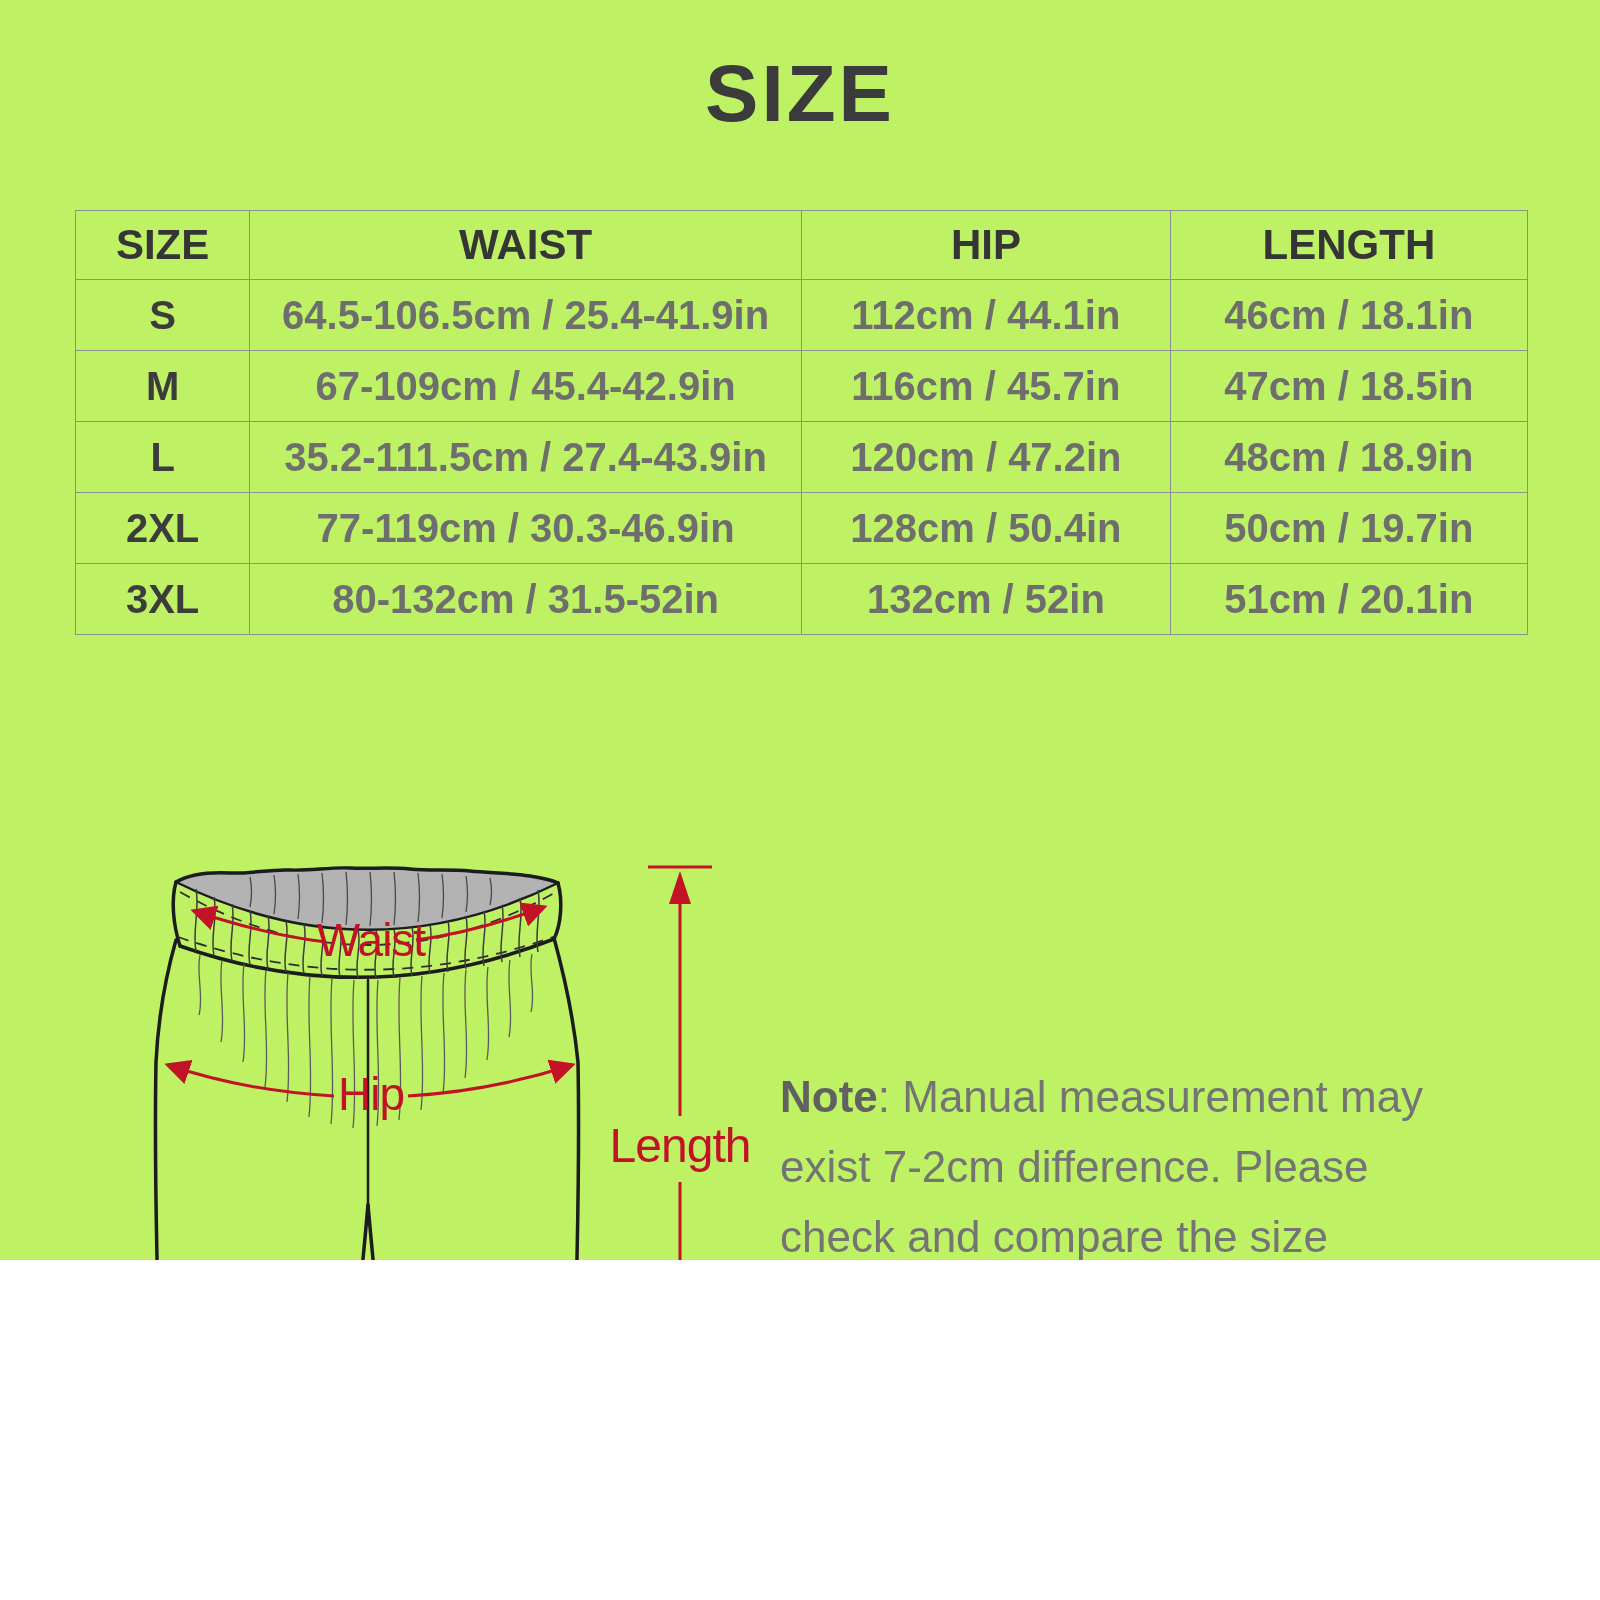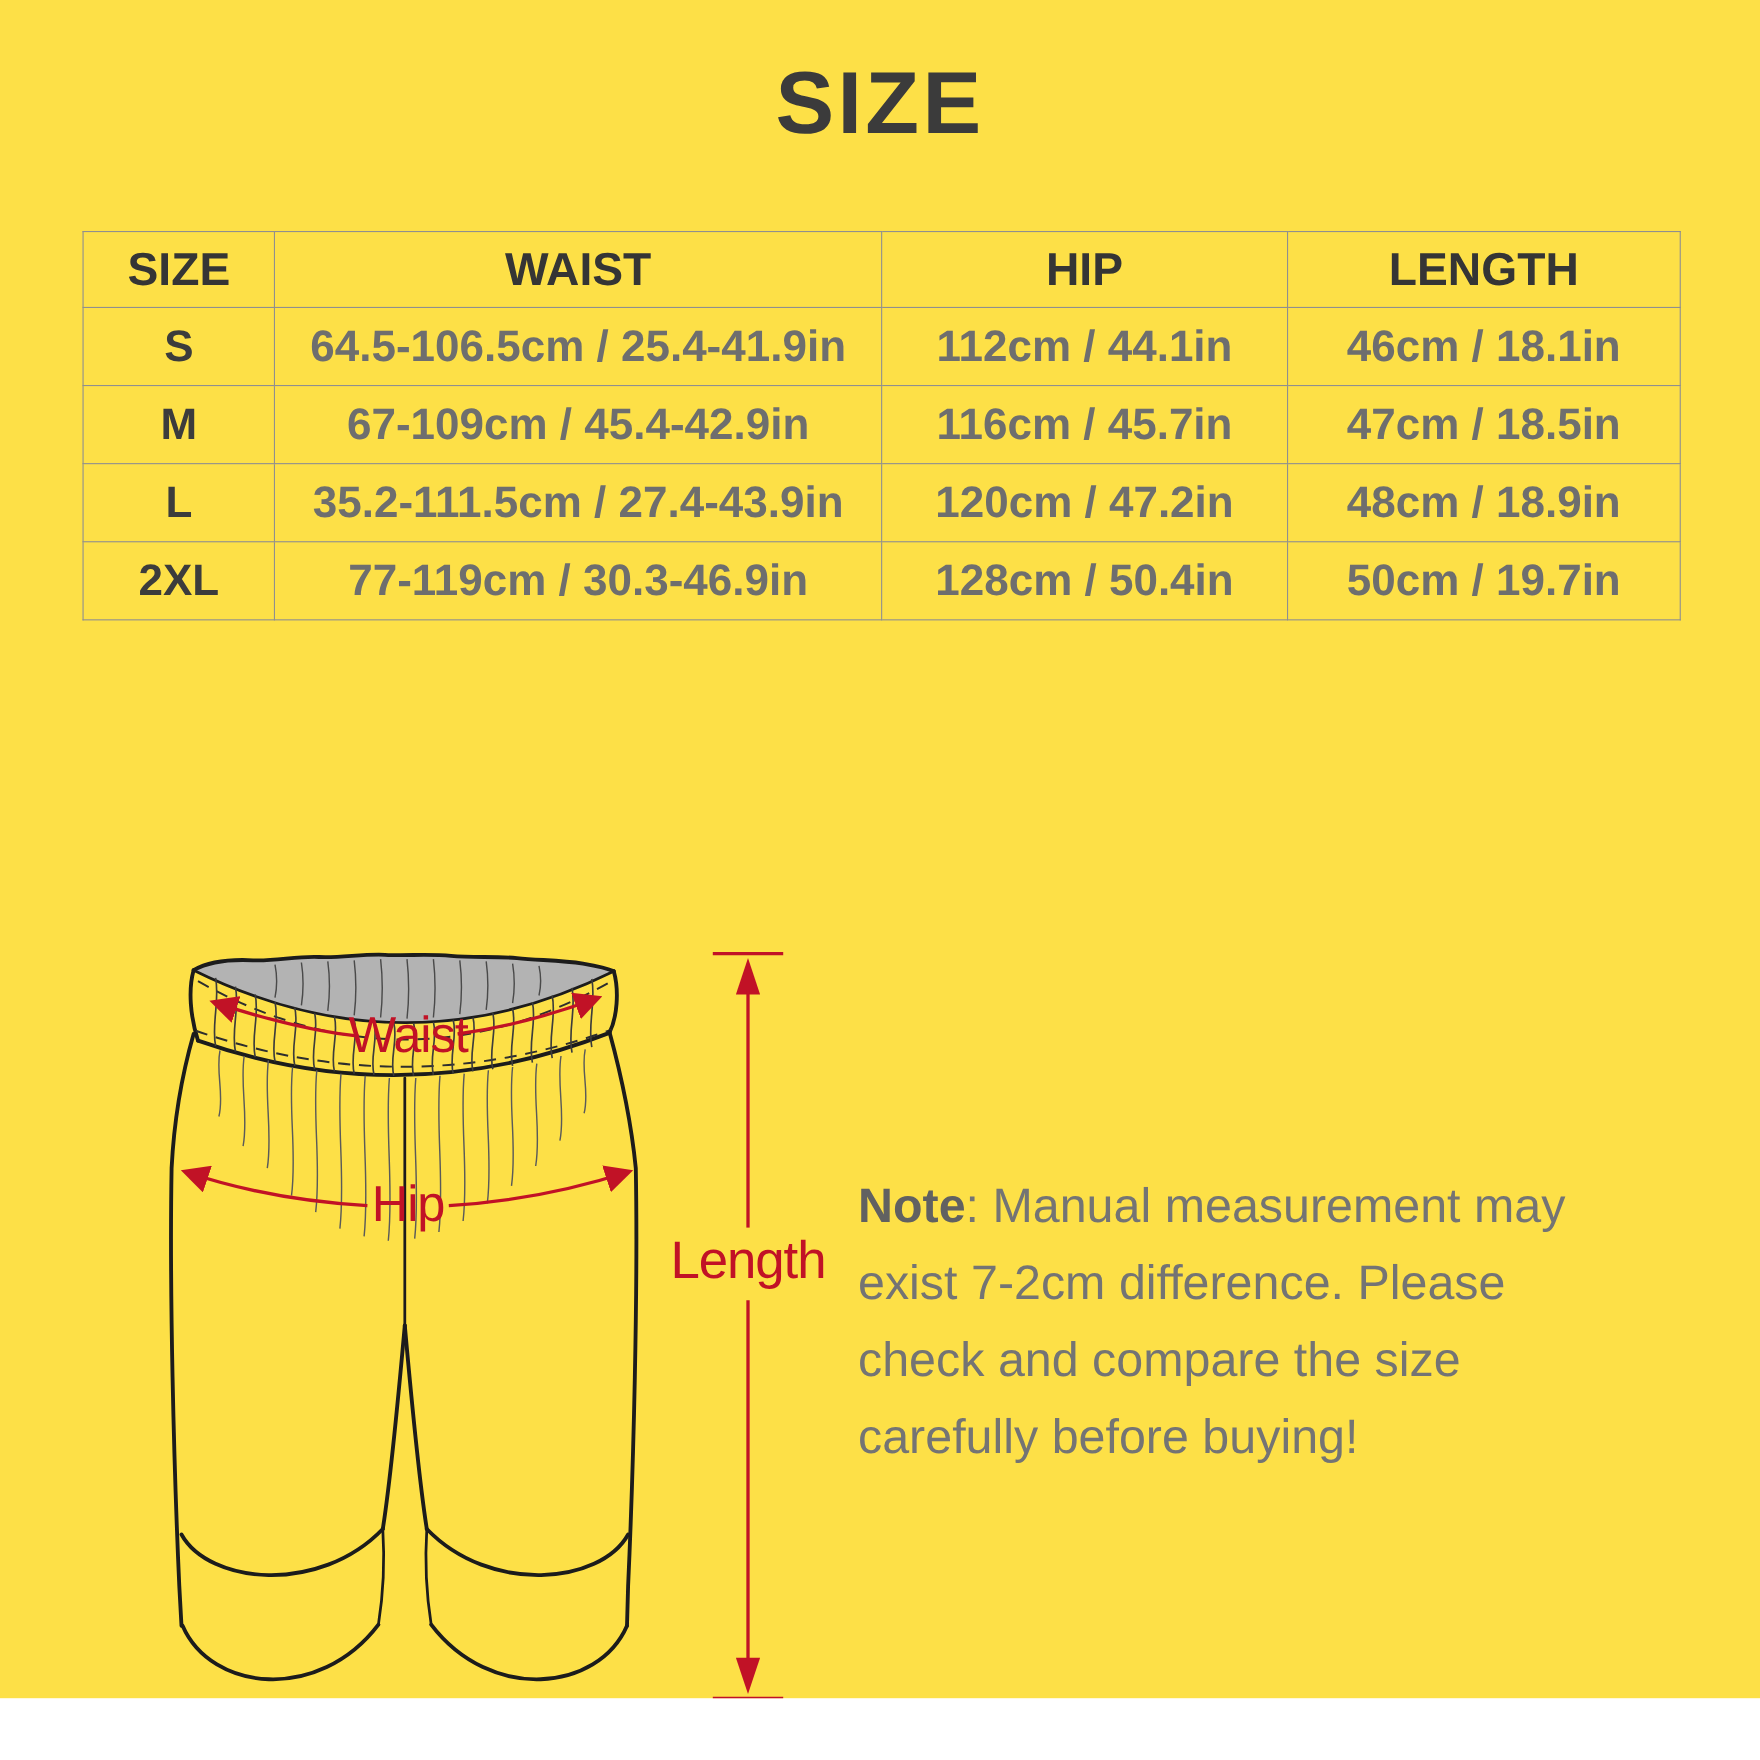--- a/index.html
+++ b/index.html
@@ -1,17 +1,17 @@
 <!DOCTYPE html>
 <html><head>
 <meta charset="utf-8">
 <style>
   html,body{margin:0;padding:0;background:#ffffff;}
   .page{
-    position:relative;width:1600px;height:1544px;background:#fde047;overflow:hidden;
+    position:relative;width:1600px;height:1260px;background:#bef264;overflow:hidden;
     font-family:"Liberation Sans", sans-serif;
   }
   .title{
     position:absolute;left:0;top:48px;width:1600px;text-align:center;
     font-size:80px;font-weight:bold;color:#3b3b3b;letter-spacing:3px;margin:0;
   }
   table.size-table{
     position:absolute;left:75px;top:210px;width:1453px;
     border-collapse:collapse;table-layout:fixed;
   }
@@ -80,20 +80,26 @@
         <td>35.2-111.5cm / 27.4-43.9in</td>
         <td>120cm / 47.2in</td>
         <td>48cm / 18.9in</td>
       </tr>
       <tr>
         <td class="szcol">2XL</td>
         <td>77-119cm / 30.3-46.9in</td>
         <td>128cm / 50.4in</td>
         <td>50cm / 19.7in</td>
       </tr>
+      <tr>
+        <td class="szcol">3XL</td>
+        <td>80-132cm / 31.5-52in</td>
+        <td>132cm / 52in</td>
+        <td>51cm / 20.1in</td>
+      </tr>
     </tbody>
   </table>
 
   <div class="diagram">
     <svg viewBox="0 0 660 730">
       <defs>
         <marker id="ah" viewBox="0 0 10 10" refX="8.5" refY="5" markerWidth="8.5" markerHeight="8.5" orient="auto">
           <path d="M0,0 L10,5 L0,10 z" fill="#c11226"></path>
         </marker>
       </defs>

